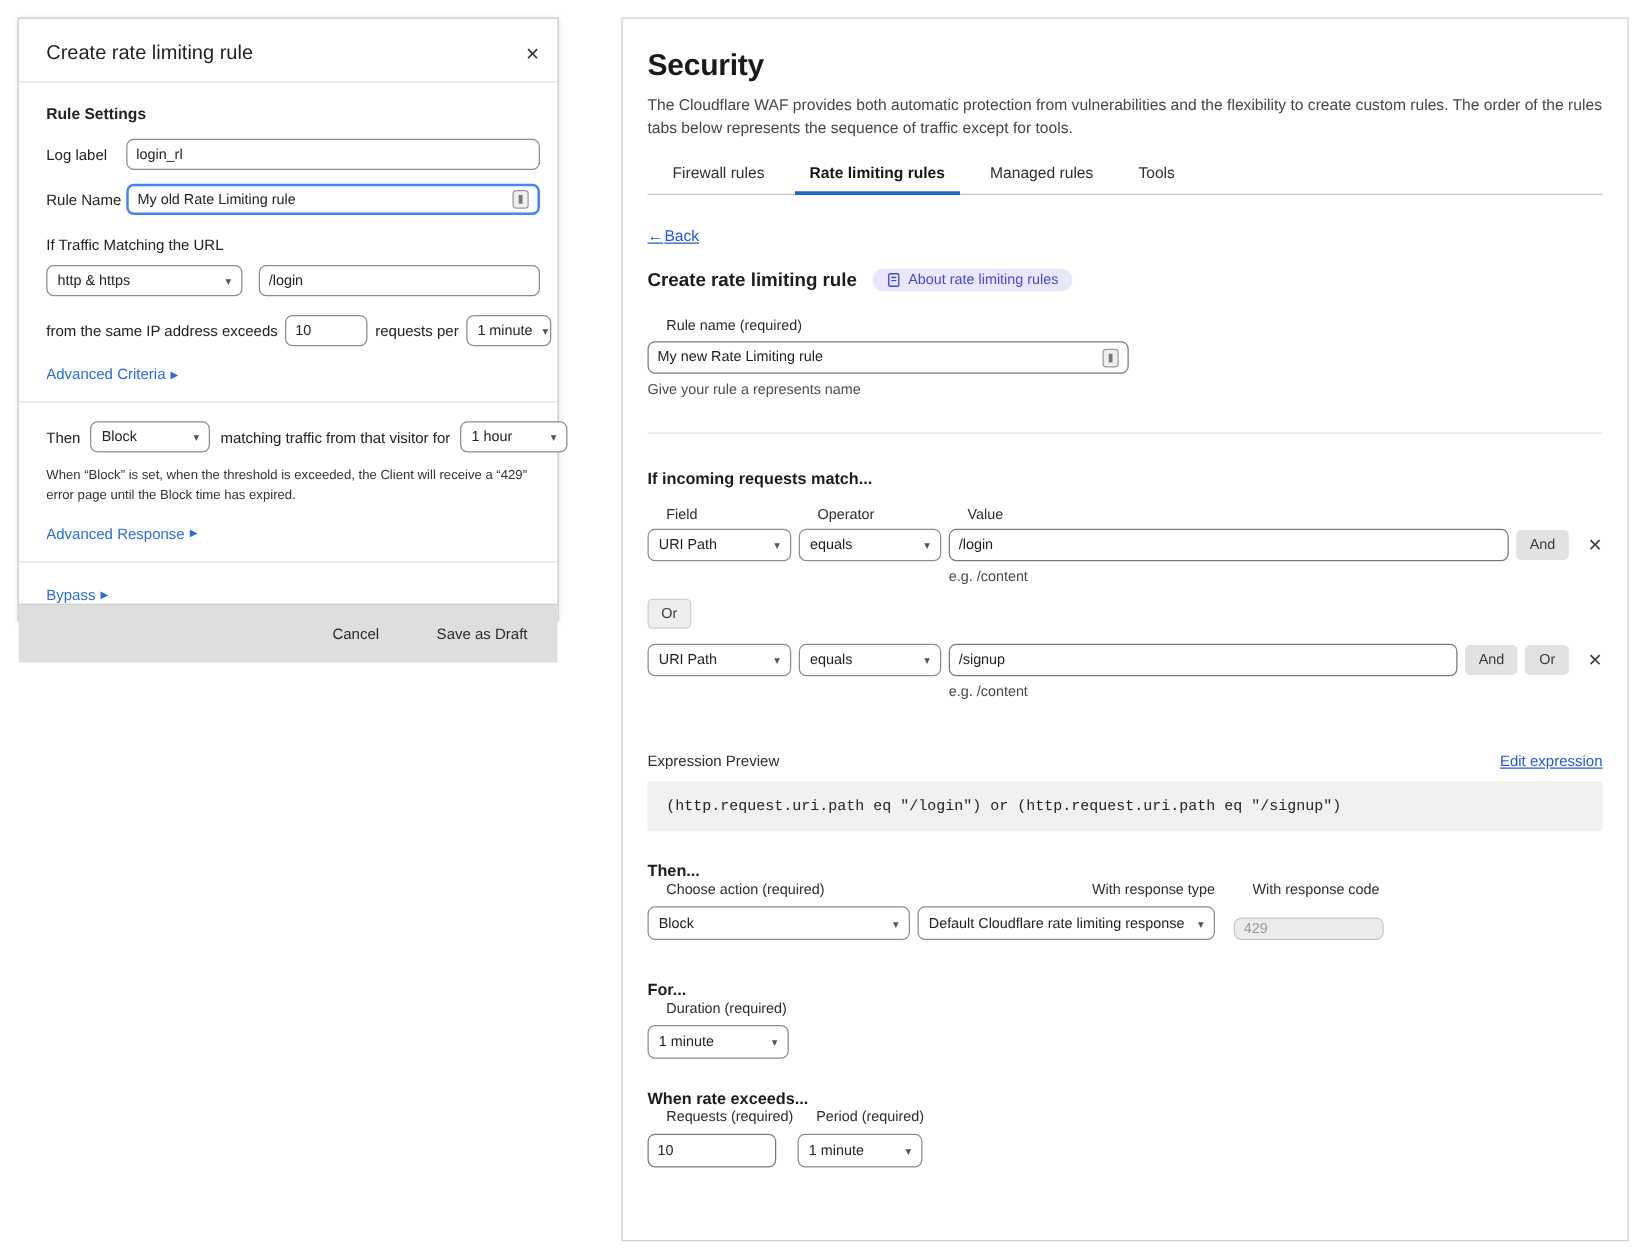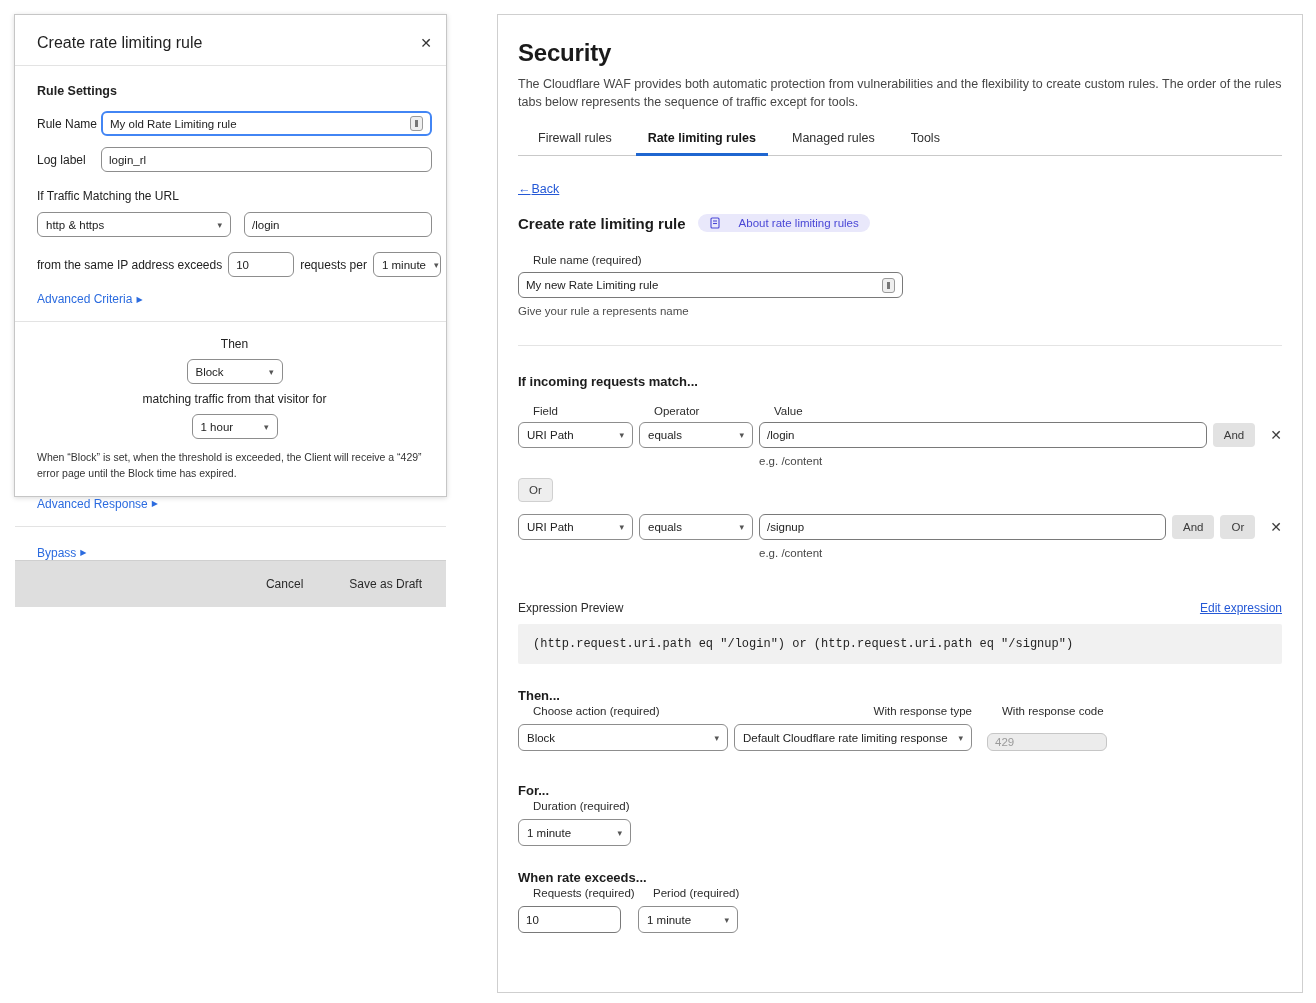--- a/index.html
+++ b/index.html
@@ -56,28 +56,28 @@
   .sel {
     display: inline-flex; align-items: center; justify-content: space-between;
     border: 1px solid #8d8d8d; border-radius: 6px;
     height: 25px; padding: 0 8px;
     font-size: 11.5px; background: #fff; color: #222;
     cursor: pointer; flex: none;
   }
   .caret { color: #555; font-size: 9px; margin-left: 8px; }
   .dlg-heading { font-size: 12px; margin: 17px 0 9px; }
   .urlrow { display: flex; gap: 13px; margin-bottom: 15px; }
-  .urlrow .sel { width: 194px; }
+  .urlrow .sel { width: 157px; }
   .urlrow .inwrap { height: 25px; }
   .inline-row { display: flex; align-items: center; gap: 6px; flex-wrap: nowrap; white-space: nowrap; }
   .inline-row .inwrap.small { flex: none; width: 66px; }
   .blue-link { color: #2b6bdf; font-size: 12px; margin-top: 15px; display: inline-flex; align-items: center; gap: 4px; cursor: pointer; }
   .tri { font-size: 8px; }
   .dlg-divider { border: none; border-top: 1px solid #e3e3e3; margin: 15px -14px 15px -22px; }
-  .then-line { display: flex; align-items: center; gap: 8px; white-space: nowrap; flex-direction: column; }
+  .then-line { display: flex; align-items: center; gap: 8px; white-space: nowrap; }
   .then-line .sel.act { width: 96px; }
   .then-line .sel.dur { width: 86px; }
   .note { font-size: 10.5px; color: #333; line-height: 1.55; margin-top: 10px; width: 392px; }
   .dlg-footer {
     background: #dedede; border-top: 1px solid #cfcfcf;
     padding: 16px 24px; display: flex; justify-content: flex-end; gap: 46px;
     font-size: 12px; color: #2a2a2a;
   }
   .dlg-footer span { cursor: pointer; }
 
@@ -102,21 +102,21 @@
     height: 3px; background: #1f66d0;
   }
   .back {
     display: inline-flex; align-items: center; gap: 1px;
     margin-top: 26px; color: #2458d6; font-size: 12.5px;
     text-decoration: underline; cursor: pointer;
   }
   .form-title-row { display: flex; align-items: center; gap: 12px; margin-top: 17px; }
   .form-title { font-size: 15px; font-weight: bold; color: #1c1c1c; }
   .badge {
-    display: inline-flex; align-items: center; gap: 18px;
+    display: inline-flex; align-items: center; gap: 6px;
     background: #e9e8fb; color: #4a47d6;
     border-radius: 10px; padding: 3px 11px; font-size: 11.5px; cursor: pointer;
   }
   .flabel { font-size: 11.5px; color: #2c2c2c; padding-left: 15px; }
   .rule-name-block { margin-top: 22px; }
   .rule-name-block .inwrap { width: 385px; flex: none; height: 26px; margin-top: 6px; border-color: #797979; }
   .help { font-size: 11.5px; color: #4d4d4d; margin-top: 7px; }
   .hr { border: none; border-top: 1px solid #e4e4e4; margin: 28px 0 0; }
   .sec-heading { font-size: 13px; font-weight: bold; color: #1c1c1c; margin-top: 28px; }
   .cond-labels { display: flex; margin-top: 16px; }
@@ -164,31 +164,31 @@
 
 <div class="dialog">
   <div class="dlg-header">
     <span>Create rate limiting rule</span>
     <span class="dlg-close">✕</span>
   </div>
   <div class="dlg-body">
     <div class="dlg-section-title">Rule Settings</div>
 
     <div class="frow">
+      <label>Log label</label>
+      <div class="inwrap">
+        <input value="login_rl" style="">
+      </div>
+    </div>
+
+    <div class="frow">
       <label>Rule Name</label>
       <div class="inwrap focused">
         <input value="My old Rate Limiting rule" style="">
         <span class="autofill"></span>
-      </div>
-    </div>
-
-    <div class="frow">
-      <label>Log label</label>
-      <div class="inwrap">
-        <input value="login_rl" style="">
       </div>
     </div>
 
     <div class="dlg-heading">If Traffic Matching the URL</div>
 
     <div class="urlrow">
       <div class="sel">
         <span>http &amp; https</span>
         <span class="caret">▾</span>
       </div>

